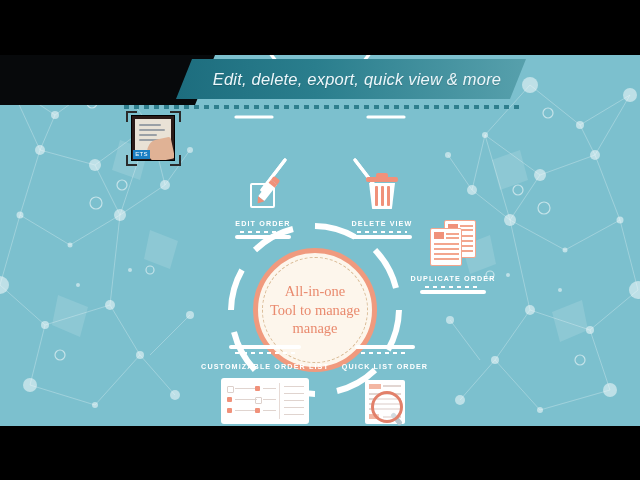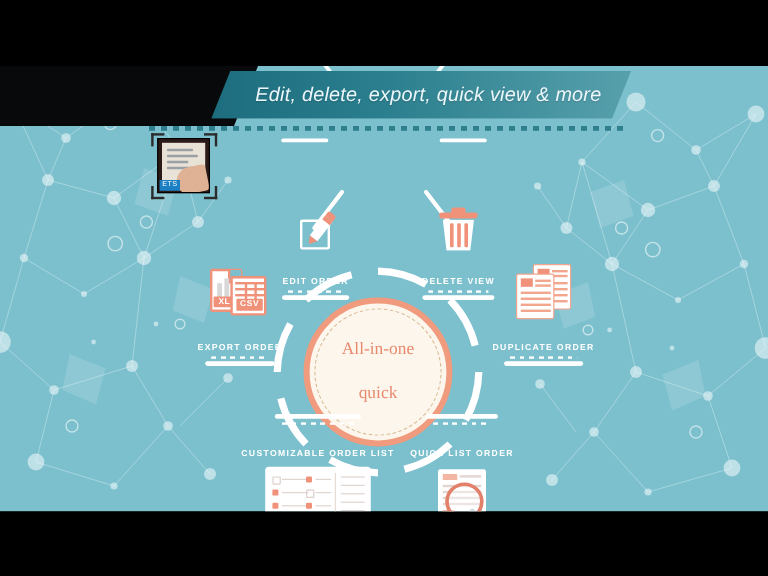--- a/index.html
+++ b/index.html
@@ -83,21 +83,21 @@
     display:flex;align-items:center;justify-content:center;text-align:center;
     color:#e98a6e;font-family:"Liberation Serif",serif;font-size:14.5px;
     line-height:1.28;padding:0 10px;box-sizing:border-box;
   }
 
   
   .node{position:absolute;text-align:center;}
   .node-icon{position:relative;margin:0 auto;}
   .node-label{
     color:#ffffff;font-size:7.2px;letter-spacing:1.1px;font-weight:700;
-    white-space:nowrap;margin-top:19px;
+    white-space:nowrap;margin-top:8px;
   }
   .node-dash{
     height:2px;margin:2.5px auto 0;
     background-image:repeating-linear-gradient(90deg,#ffffff 0 4px,transparent 4px 8px);
   }
   .node-bar{height:4px;margin:2px auto 0;background:#ffffff;border-radius:2px;}
   .node.below .node-dash{margin-bottom:0;}
 
   
   #links{position:absolute;left:0;top:0;width:640px;height:371px;}
@@ -272,22 +272,22 @@
           <path d="M28 148 A84 84 0 0 1 7 110"></path>
           <path d="M4 88 A84 84 0 0 1 15 48"></path>
           <path d="M28 28 A84 84 0 0 1 66 7"></path>
         </g>
       </svg>
       <div id="hub-ring"></div>
       <div id="hub-dash"></div>
       <div id="hub-text">
         <span>
           <span>All-in-one</span><br>
-          <br>
-          <span>quick</span>
+          <span>Tool to manage</span><br>
+          <span>manage</span>
         </span>
       </div>
     </div>
 
     <div class="node" style="left:228px;top:118px;width:70px;">
       <div class="node-icon ic" style="width:34px;height:38px;">
         <div class="edit-sq"></div>
         <div class="edit-pencil">
             <div class="body"></div>
             <div class="cap"></div>
@@ -307,41 +307,20 @@
         <div class="trash-body"></div>
         <div class="trash-line" style="left:11px;"></div>
         <div class="trash-line" style="left:17px;"></div>
         <div class="trash-line" style="left:23px;"></div>
       </div>
       <div class="node-label">DELETE VIEW</div>
       <div class="node-dash" style="width:50px;"></div>
       <div class="node-bar" style="width:60px;"></div>
     </div>
 
-    <div class="node" style="left:148px;top:165px;width:104px;">
-      <div class="node-icon ic" style="width:50px;height:46px;">
-        <div class="doc-xl">
-          <div class="fold"></div>
-          <div class="bar" style="left:4px;top:10px;width:4px;height:16px;"></div>
-          <div class="bar" style="left:10px;top:6px;width:4px;height:20px;"></div>
-          <div class="tag" style="left:1px;bottom:2px;width:18px;height:9px;line-height:9px;">XL</div>
-        </div>
-        <div class="doc-csv">
-          <div class="grid-row" style="left:2px;top:3px;width:24px;"></div>
-          <div class="grid-row" style="left:2px;top:8px;width:24px;"></div>
-          <div class="grid-row" style="left:2px;top:13px;width:24px;"></div>
-          <div class="grid-col" style="left:10px;top:3px;height:15px;"></div>
-          <div class="grid-col" style="left:18px;top:3px;height:15px;"></div>
-          <div class="tag" style="left:3px;bottom:2px;width:22px;height:10px;line-height:10px;">CSV</div>
-        </div>
-      </div>
-      <div class="node-label">EXPORT ORDER</div>
-      <div class="node-dash" style="width:48px;"></div>
-      <div class="node-bar" style="width:58px;"></div>
-    </div>
 
     <div class="node" style="left:398px;top:165px;width:110px;">
       <div class="node-icon ic" style="width:50px;height:46px;">
         <div class="dup" style="left:16px;top:0px;width:32px;height:38px;">
           <div class="dup-block" style="left:3px;top:3px;width:10px;height:7px;"></div>
           <div class="dup-line" style="left:15px;top:4px;width:13px;"></div>
           <div class="dup-line" style="left:15px;top:8px;width:13px;"></div>
           <div class="dup-line" style="left:3px;top:14px;width:25px;"></div>
           <div class="dup-line" style="left:3px;top:19px;width:25px;"></div>
           <div class="dup-line" style="left:3px;top:24px;width:25px;"></div>

